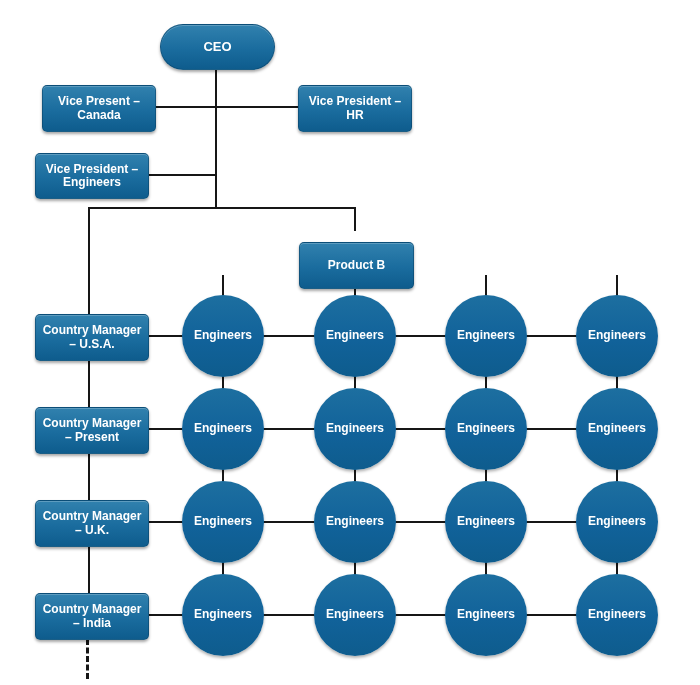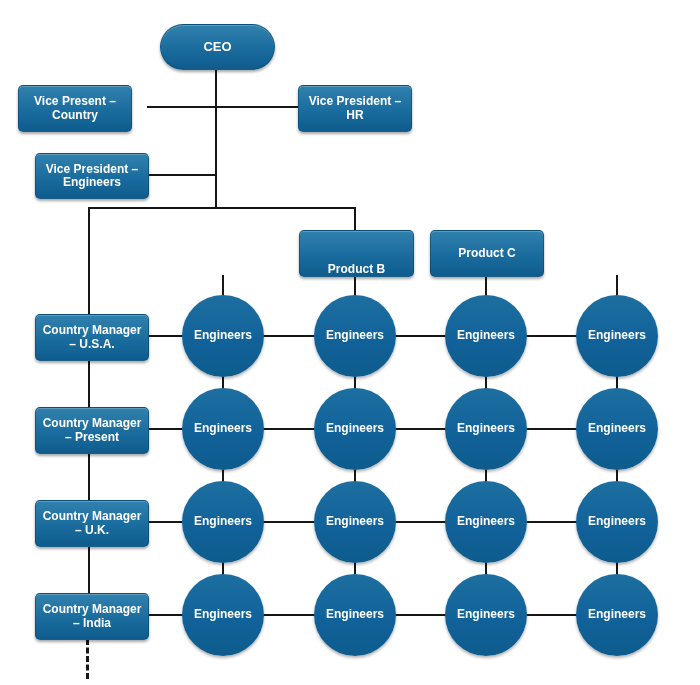--- a/index.html
+++ b/index.html
@@ -76,46 +76,43 @@
   <div class="line" style="left:147px; top:428px; width:470px; height:2px;"></div>
   <div class="line" style="left:147px; top:521px; width:470px; height:2px;"></div>
   <div class="line" style="left:147px; top:614px; width:470px; height:2px;"></div>
 
   <div class="dashed-line" style="left:86px; top:639px; height:40px;"></div>
 
   <div class="node box ceo" style="left:160px; top:24px; width:113px; height:44px;border-radius:23px;">
     <span>CEO</span>
   </div>
 
-  <div class="node box" style="left:18px; top:85px; width:112px; height:45px;">
+  <div class="node box" style="left:42px; top:85px; width:112px; height:45px;">
     <span>
         <span>Vice Present –</span>
-        <span>Country</span>
+        <span>Canada</span>
       </span>
   </div>
 
   <div class="node box" style="left:298px; top:85px; width:112px; height:45px;">
     <span>
         <span>Vice President –</span>
         <span>HR</span>
       </span>
   </div>
 
   <div class="node box" style="left:35px; top:153px; width:112px; height:44px;">
     <span>
         <span>Vice President –</span>
         <span>Engineers</span>
       </span>
   </div>
 
-  <div class="node box" style="left:299px; top:230px; width:113px; height:45px;align-items:flex-end;">
+  <div class="node box" style="left:299px; top:242px; width:113px; height:45px;">
     <span>Product B</span>
-  </div>
-  <div class="node box" style="left:430px; top:230px; width:112px; height:45px;">
-    <span>Product C</span>
   </div>
 
   <div class="node box" style="left:35px; top:314px; width:112px; height:45px;">
     <span>
         <span>Country Manager</span>
         <span>– U.S.A.</span>
       </span>
   </div>
   <div class="node box" style="left:35px; top:407px; width:112px; height:45px;">
     <span>

